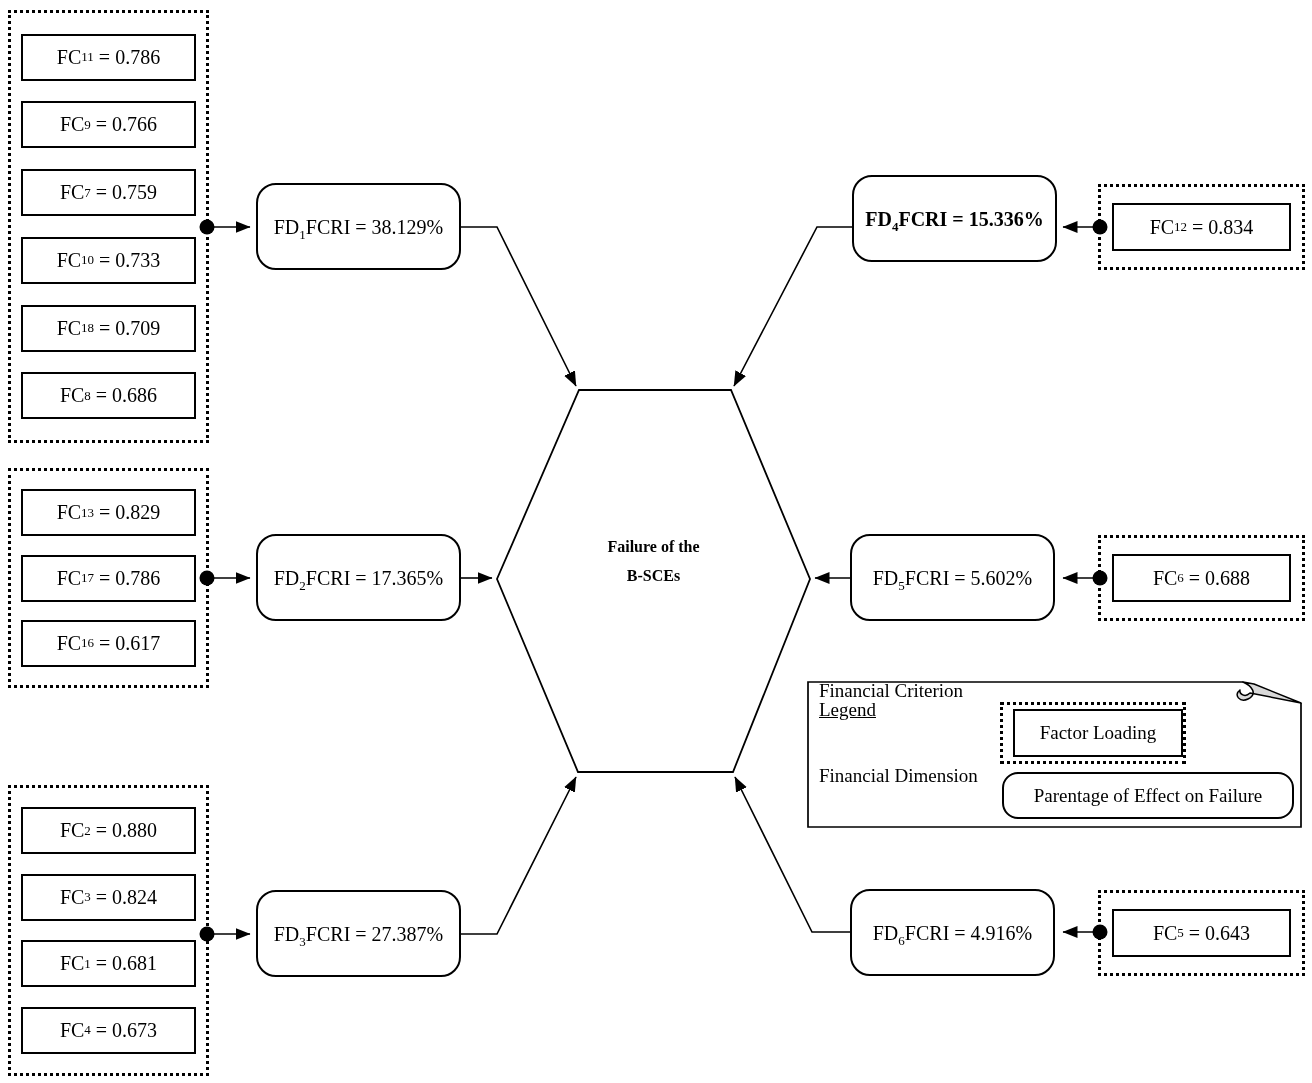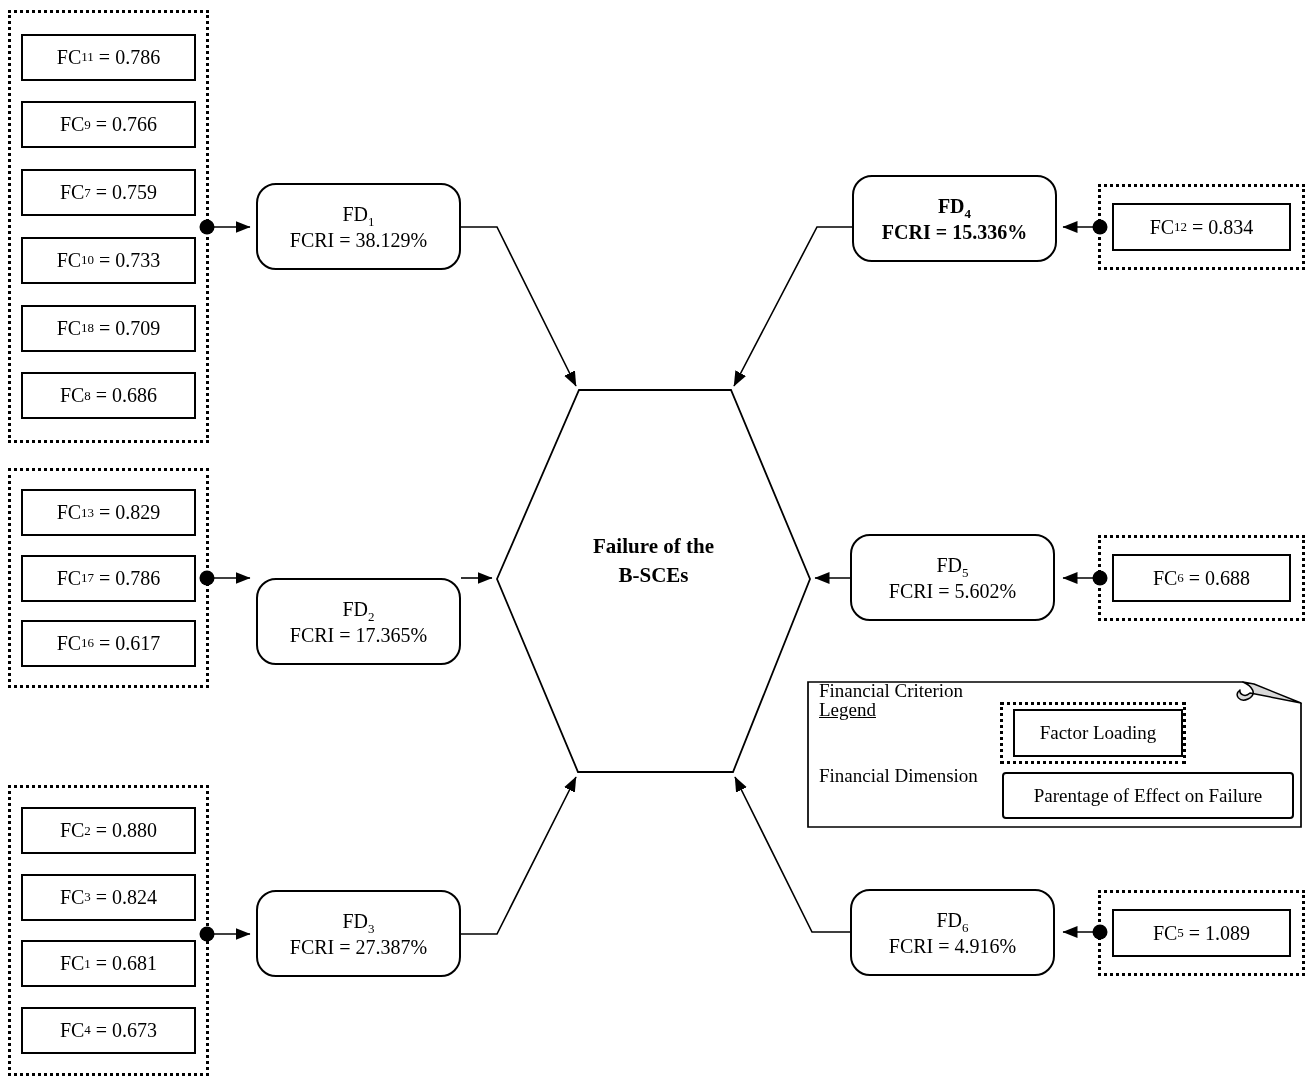--- a/index.html
+++ b/index.html
@@ -23,42 +23,42 @@
 
   
   .sdot { position:absolute; left:1098px; width:207px; height:86px; border:3px dotted #000;
           box-sizing:border-box; display:flex; align-items:center; justify-content:center; }
   .sdot .fc-box { width:179px; height:48px; }
   .r1 { top:184px; } .r2 { top:535px; } .r3 { top:890px; }
 
   
   .fd-box { position:absolute; width:205px; height:87px; border:2px solid #000;
             border-radius:20px; box-sizing:border-box; background:#fff;
-            display:flex; flex-direction:column; align-items:center; justify-content:center;
+            display:flex; flex-direction:row; align-items:center; justify-content:center;
             font-size:20px; line-height:26px; white-space:pre; }
   .fd-box sub { font-size:13px; line-height:0; }
-  .fd1 { left:256px; top:183px; } .fd2 { left:256px; top:534px;margin-top:44px; } .fd3 { left:256px; top:890px; }
+  .fd1 { left:256px; top:183px; } .fd2 { left:256px; top:534px; } .fd3 { left:256px; top:890px; }
   .fd4 { left:852px; top:175px;font-weight:bold; } .fd5 { left:850px; top:534px; } .fd6 { left:850px; top:889px; }
 
   
   .hex-text { position:absolute; left:497px; top:532px; width:313px; text-align:center;
-              font-weight:bold; font-size:21px; line-height:29px; }
+              font-weight:bold; font-size:16px; line-height:29px; }
 
   
   .legend-text { position:absolute; font-size:19px; line-height:22px; }
   .lg-title { left:819px; top:699px;text-decoration:underline; }
   .lg-crit  { left:819px; top:680px; }
   .lg-dim   { left:819px; top:765px; }
   .legend-dotted { position:absolute; left:1000px; top:702px; width:186px; height:62px;
                    border:3px dotted #000; box-sizing:border-box;
                    display:flex; align-items:center; justify-content:flex-end; }
   .legend-inner  { width:170px; height:48px; border:2px solid #000; box-sizing:border-box;
                    display:flex; align-items:center; justify-content:center; font-size:19px; }
   .legend-rounded { position:absolute; left:1002px; top:772px; width:292px; height:47px;
-                    border:2px solid #000; border-radius:4px; box-sizing:border-box;
+                    border:2px solid #000; border-radius:16px; box-sizing:border-box;
                     display:flex; align-items:center; justify-content:center; font-size:19px; }
 </style>
 </head>
 <body>
 
 <div class="canvas">
 
   <svg class="layer" width="1312" height="1083" viewBox="0 0 1312 1083">
     <defs>
       <marker id="arr" markerUnits="userSpaceOnUse" markerWidth="16" markerHeight="13" refX="14.5" refY="6" orient="auto">
@@ -122,21 +122,21 @@
     <div class="fc-box"><span>FC</span><sub>4</sub><span> = 0.673</span></div>
   </div>
 
   <div class="sdot r1">
     <div class="fc-box"><span>FC</span><sub>12</sub><span> = 0.834</span></div>
   </div>
   <div class="sdot r2">
     <div class="fc-box"><span>FC</span><sub>6</sub><span> = 0.688</span></div>
   </div>
   <div class="sdot r3">
-    <div class="fc-box"><span>FC</span><sub>5</sub><span> = 1.089</span></div>
+    <div class="fc-box"><span>FC</span><sub>5</sub><span> = 0.643</span></div>
   </div>
 
   <div class="fd-box fd1">
     <div><span>FD</span><sub>1</sub></div>
     <div>FCRI = 38.129%</div>
   </div>
   <div class="fd-box fd2">
     <div><span>FD</span><sub>2</sub></div>
     <div>FCRI = 17.365%</div>
   </div>

